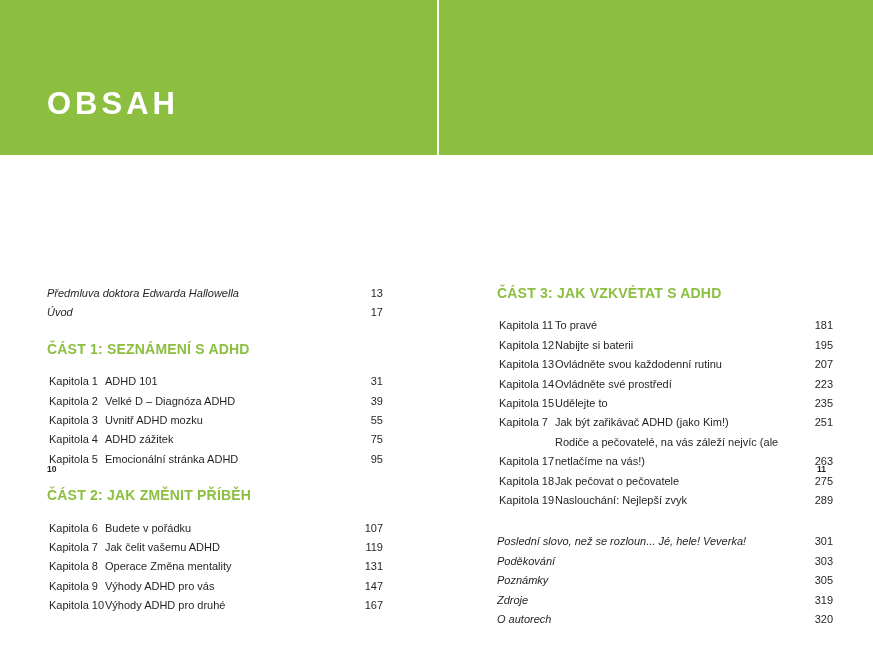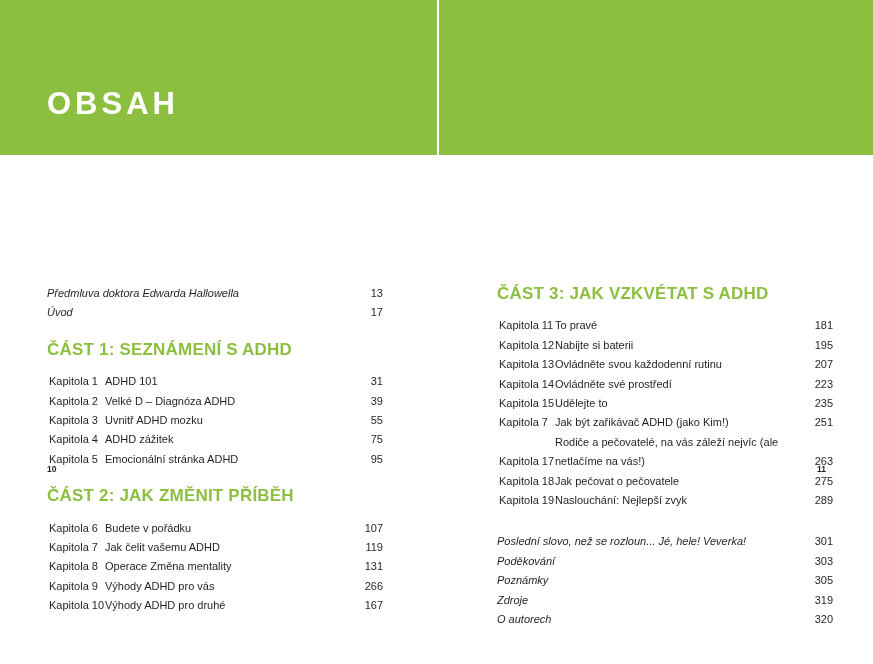--- a/index.html
+++ b/index.html
@@ -81,21 +81,21 @@
     flex: 0 0 34px;
     text-align: right;
   }
   .entry.italic .title {
     font-style: italic;
   }
 
   .part-head {
     color: #8cbf3f;
     font-weight: bold;
-    font-size: 17px;
+    font-size: 14px;
     letter-spacing: 0.2px;
     line-height: 19.4px;
   }
 
   .spacer-sm { height: 13px; }
   .spacer-md { height: 17px; }
   .spacer-lg { height: 22px; }
 
   .entry.two-line {
     align-items: flex-end;
@@ -182,21 +182,21 @@
       <span class="page-no">119</span>
     </div>
     <div class="entry">
       <span class="num">Kapitola 8</span>
       <span class="title">Operace Změna mentality</span>
       <span class="page-no">131</span>
     </div>
     <div class="entry">
       <span class="num">Kapitola 9</span>
       <span class="title">Výhody ADHD pro vás</span>
-      <span class="page-no">266</span>
+      <span class="page-no">147</span>
     </div>
     <div class="entry">
       <span class="num">Kapitola 10</span>
       <span class="title">Výhody ADHD pro druhé</span>
       <span class="page-no">167</span>
     </div>
   </div>
 
   <div class="col col-right">
 

